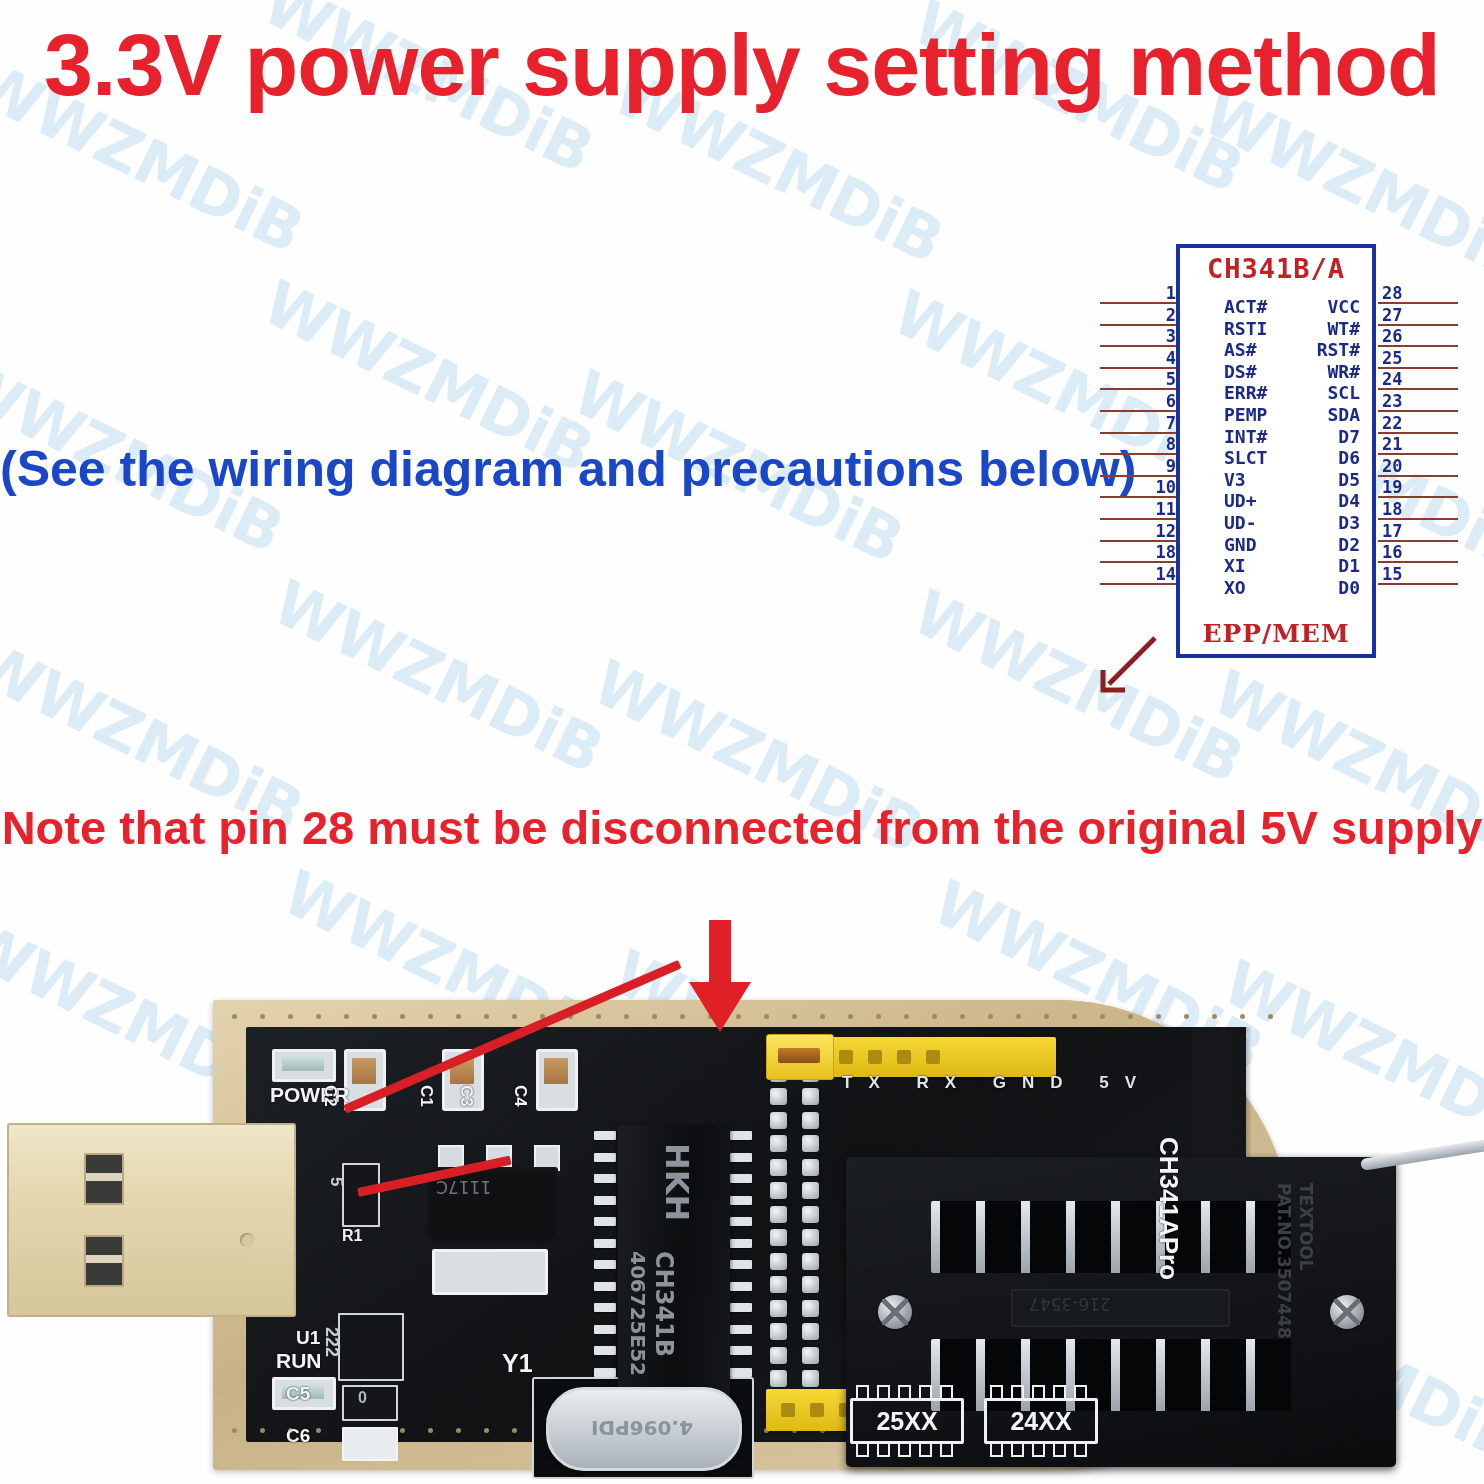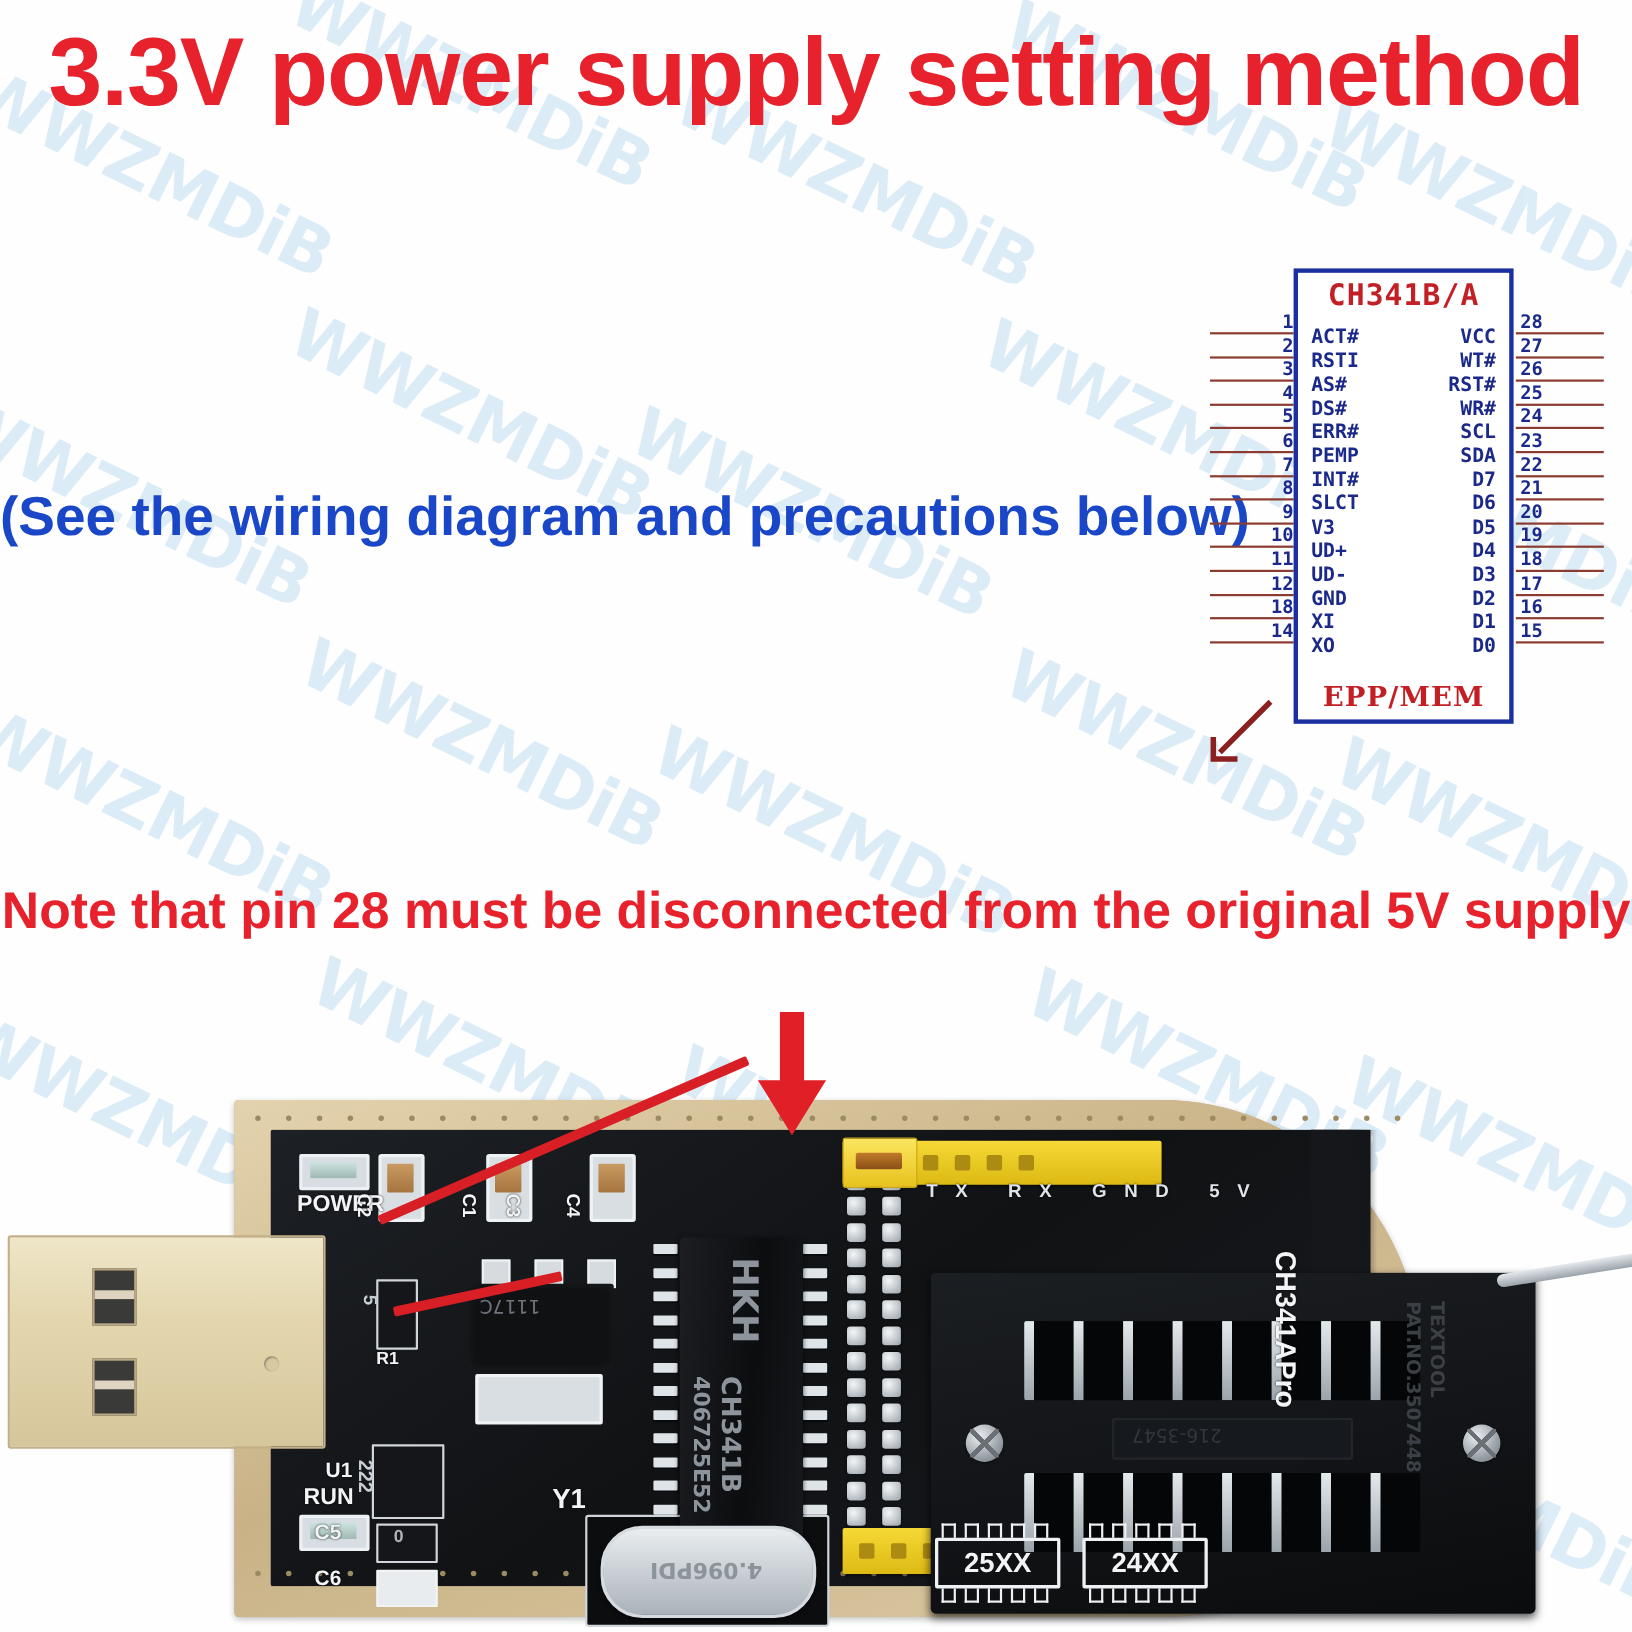--- a/index.html
+++ b/index.html
@@ -22,21 +22,21 @@
   #line-note{left:0;right:0;top:800px;text-align:center;color:#e8222c;font-size:47px;}
   #line-tape{left:0;right:0;top:872px;text-align:center;color:#1a46c8;font-size:45px;}
 
   
   #pinout{position:absolute;left:1176px;top:244px;width:200px;height:414px;
           border:4px solid #1a2fa0;background:#fff;z-index:25;box-sizing:border-box;}
   #pinout .chip-title{text-align:center;color:#c32026;font-weight:700;font-size:27px;
       font-family:"DejaVu Sans Mono",monospace;letter-spacing:1px;margin-top:5px;}
   #pinout .chip-footer{position:absolute;bottom:6px;left:0;right:0;text-align:center;
       color:#c32026;font-weight:700;font-size:25px;font-family:"DejaVu Serif",serif;letter-spacing:1px;}
-  .pin-rows{position:absolute;top:48px;left:0;right:0;}
+  .pin-rows{position:absolute;top:48px;left:0;right:0;padding-left:32px;}
   .pin-row{position:relative;height:21.6px;}
   .pname{position:absolute;font-family:"DejaVu Sans Mono",monospace;font-size:18px;
          font-weight:700;color:#1b2a8a;line-height:21.6px;}
   .pname.l{left:12px;}
   .pname.r{right:12px;}
   
   #leads-l,#leads-r{position:absolute;top:292px;z-index:24;}
   #leads-l{left:1100px;width:80px;}
   #leads-r{left:1372px;width:86px;}
   .lead{position:relative;height:21.6px;}

